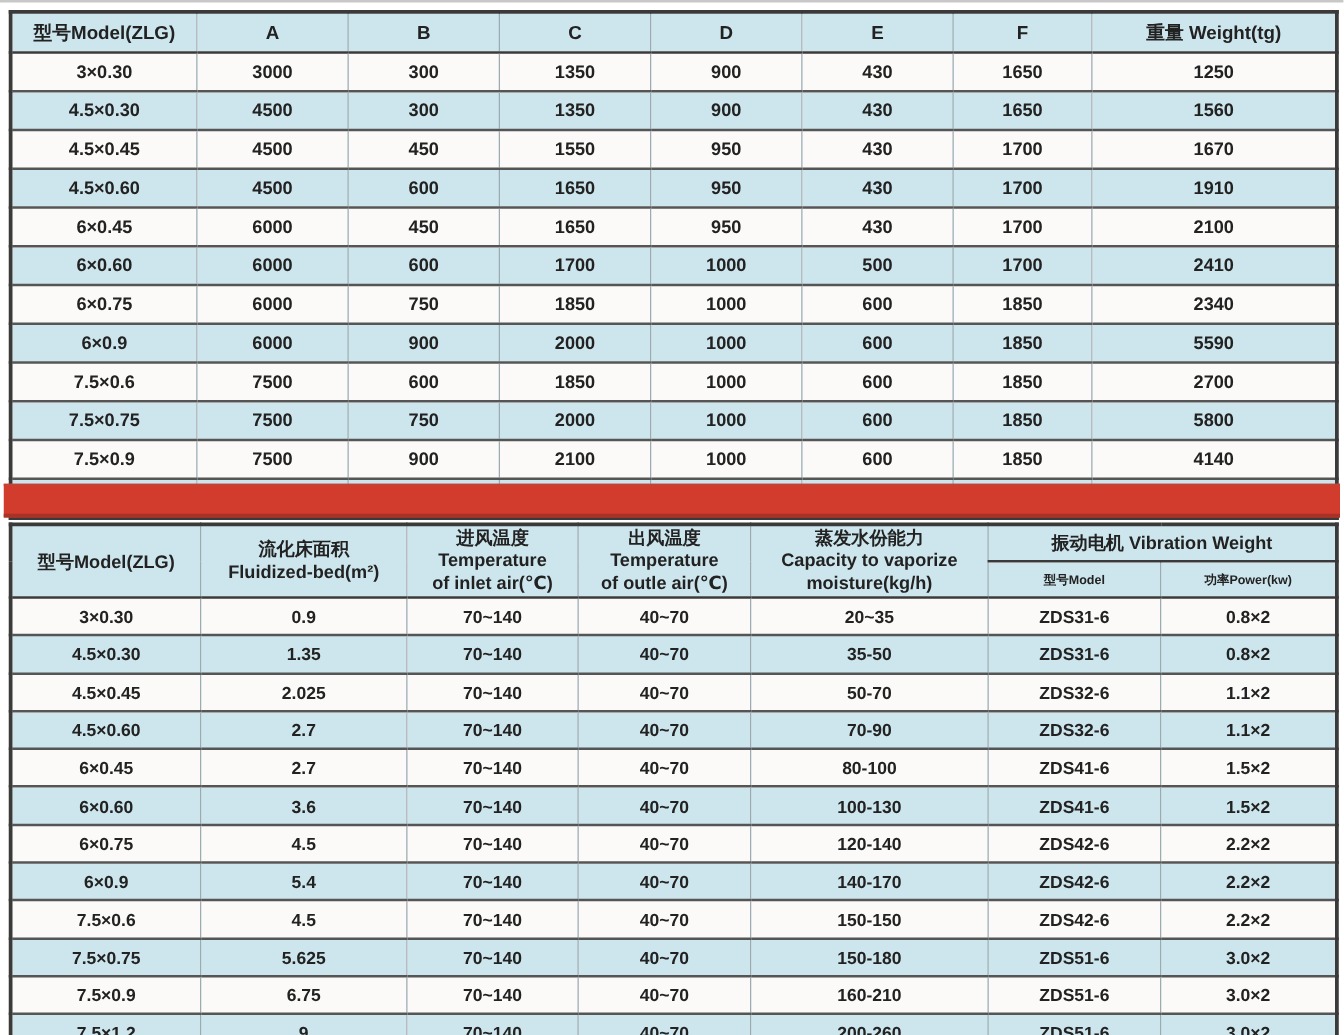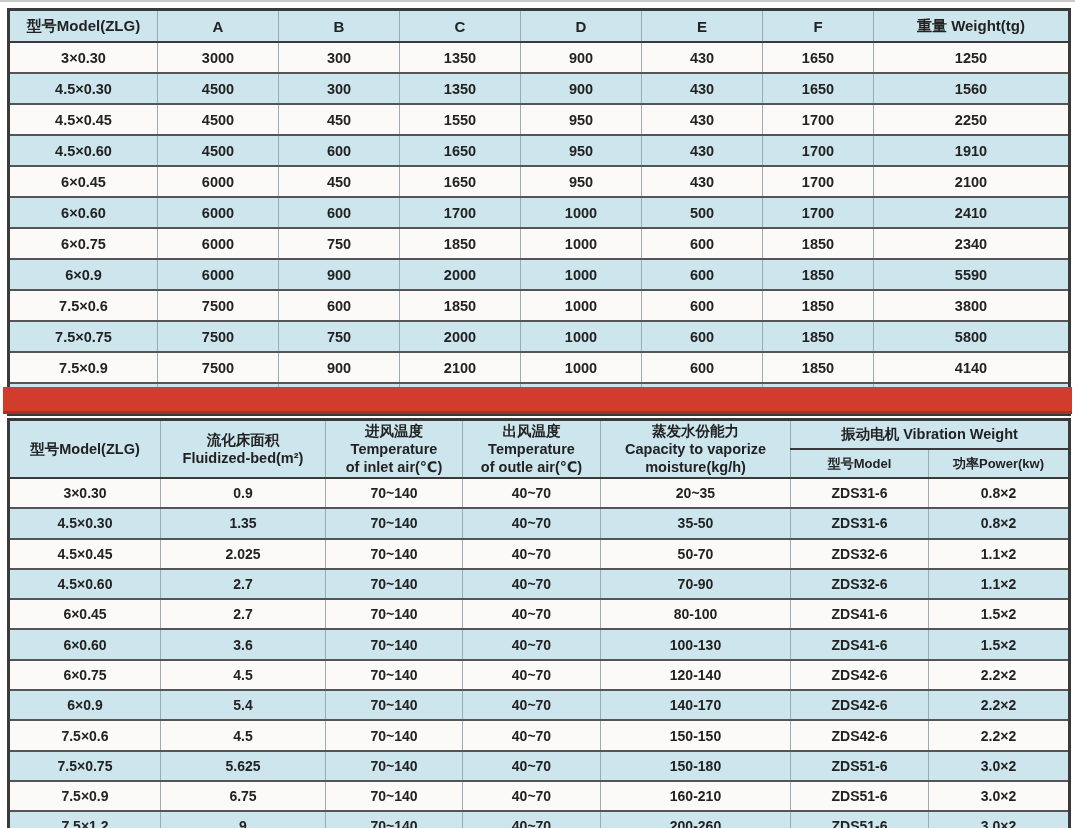--- a/index.html
+++ b/index.html
@@ -16,21 +16,21 @@
   th,td{
     text-align:center;vertical-align:middle;
     border-left:1px solid #9aabb1;border-right:1px solid #9aabb1;
     border-top:2px solid #555555;border-bottom:2px solid #555555;
     padding:0 2px;overflow:hidden;white-space:nowrap;
   }
   thead th{background:#cde6ed;border-bottom:2px solid #3a3a3a;}
   #table1 thead th{height:30px;font-size:15px;}
   #table1 tbody td{height:29px;font-size:14.5px;}
   #table2 thead tr.group-row th{height:27px;font-size:14.5px;}
-  #table2 thead tr.sub-row th{height:27px;font-size:13px;}
+  #table2 thead tr.sub-row th{height:27px;font-size:10px;}
   #table2 thead th.multi{line-height:1.25;font-size:13.5px;white-space:normal;}
   #table2 thead th.multi .zh{font-size:14.5px;}
   #table2 tbody td{height:28.3px;font-size:14px;}
   tbody tr:nth-child(even) td{background:#cde6ed;}
   tbody tr:nth-child(odd) td{background:#fbfaf8;}
   .divider-band{
     position:absolute;left:3px;top:387px;width:1069px;height:22px;
     background:#d13c2c;border-top:2px solid #c54334;border-bottom:3px solid #a93126;
   }
 </style>
@@ -85,21 +85,21 @@
           <td>1560</td>
         </tr>
         <tr>
           <td>4.5×0.45</td>
           <td>4500</td>
           <td>450</td>
           <td>1550</td>
           <td>950</td>
           <td>430</td>
           <td>1700</td>
-          <td>2250</td>
+          <td>1670</td>
         </tr>
         <tr>
           <td>4.5×0.60</td>
           <td>4500</td>
           <td>600</td>
           <td>1650</td>
           <td>950</td>
           <td>430</td>
           <td>1700</td>
           <td>1910</td>
@@ -145,21 +145,21 @@
           <td>5590</td>
         </tr>
         <tr>
           <td>7.5×0.6</td>
           <td>7500</td>
           <td>600</td>
           <td>1850</td>
           <td>1000</td>
           <td>600</td>
           <td>1850</td>
-          <td>3800</td>
+          <td>2700</td>
         </tr>
         <tr>
           <td>7.5×0.75</td>
           <td>7500</td>
           <td>750</td>
           <td>2000</td>
           <td>1000</td>
           <td>600</td>
           <td>1850</td>
           <td>5800</td>

